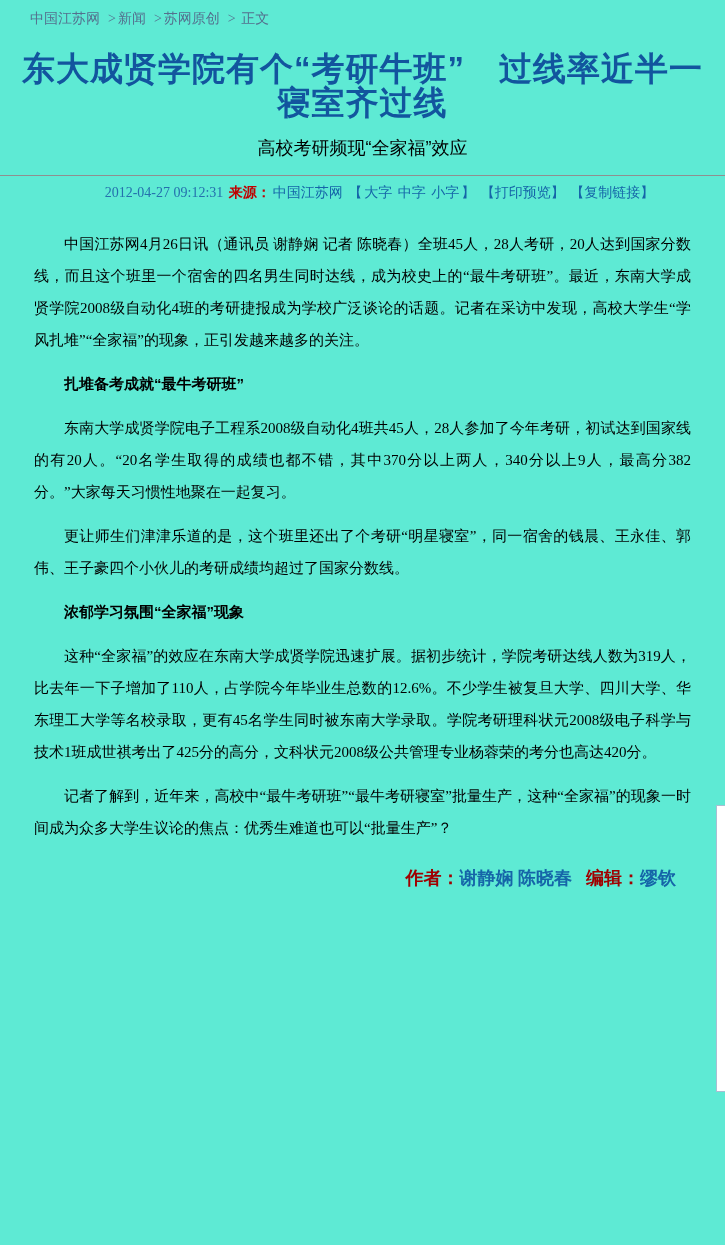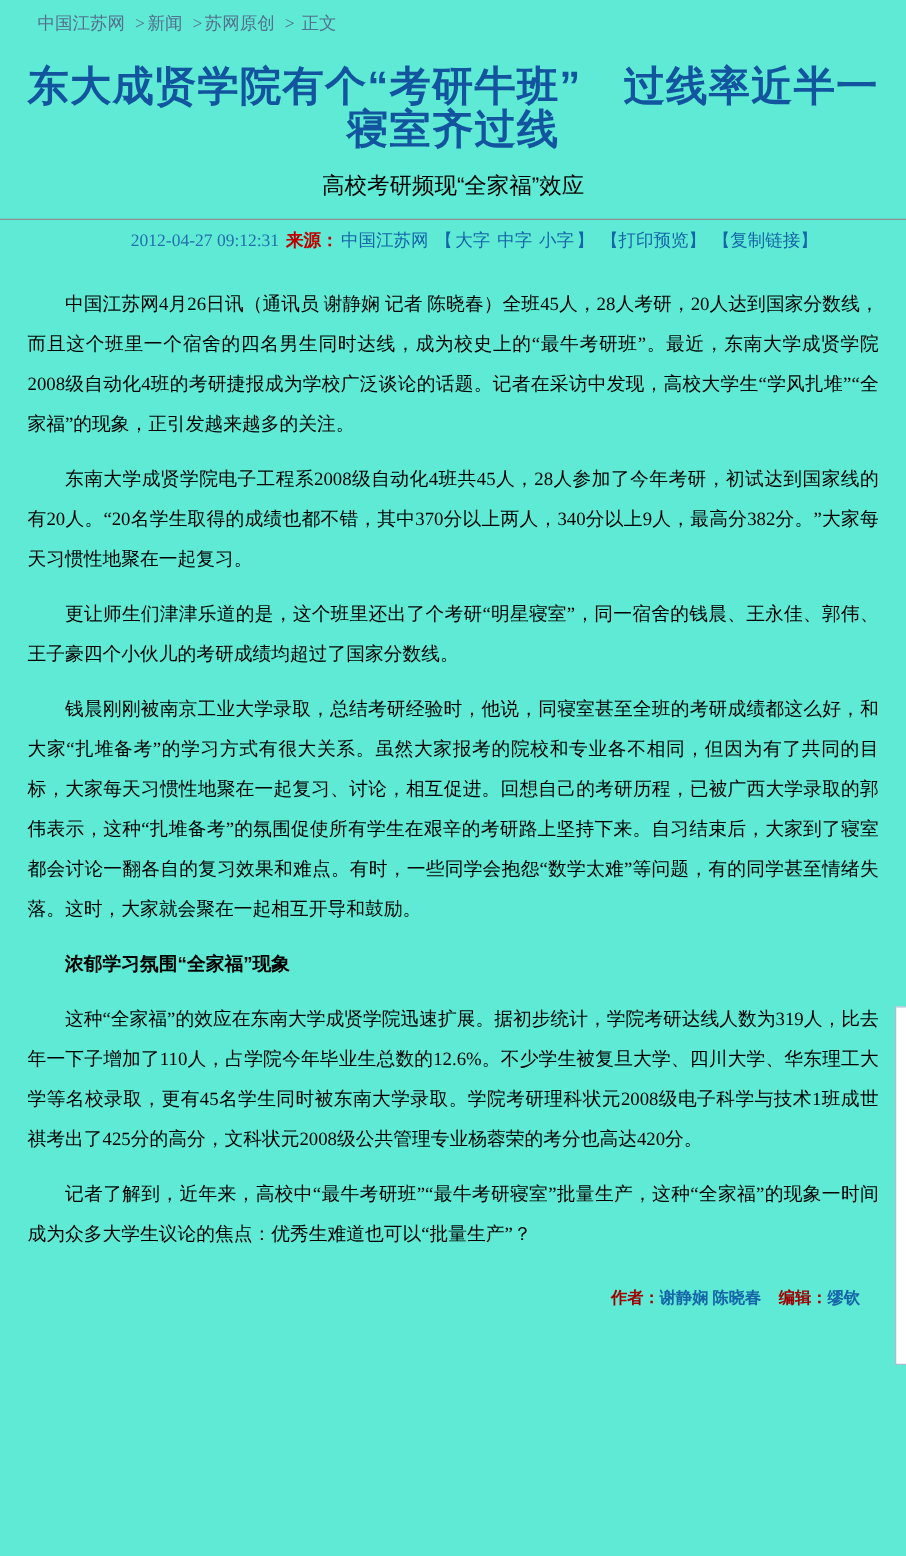--- a/index.html
+++ b/index.html
@@ -52,21 +52,21 @@
     font-family:"Liberation Serif", serif;
     white-space:nowrap;
   }
   .meta .datetime{color:#2470ad;margin-left:35px;}
   .meta .red{color:#c00000;font-weight:bold;}
   .meta .blue{color:#1565a8;}
   .meta .lk{color:#1565a8;cursor:pointer;}
   .meta span{margin:0 1px;}
   
   .article{
-    padding:26px 22px 0;
+    padding:26px 34px 0;
     font-size:15px;
     line-height:32px;
     color:#000000;
     font-family:"Liberation Serif", serif;
     text-align:justify;
   }
   .article p{
     margin:0 0 12px;
     text-indent:2em;
   }
@@ -77,21 +77,21 @@
     font-weight:bold;
     text-indent:2em;
     color:#000000;
     font-family:"Liberation Sans", sans-serif;
   }
   
   .byline{
     margin-top:18px;
     padding-right:15px;
     text-align:right;
-    font-size:13px;
+    font-size:18px;
     font-family:"Liberation Serif", serif;
     font-weight:bold;
   }
   .byline .red{color:#a00000;}
   .byline .blue{color:#1565a8;}
   .byline .gap{display:inline-block;width:14px;}
   
   .float-edge{
     position:absolute;
     left:716px;
@@ -119,23 +119,23 @@
   <div class="meta">
     <span class="datetime">2012-04-27 09:12:31</span>
     <span class="red">来源：</span><span class="lk">中国江苏网</span>
     <span class="blue">【</span><span class="lk">大字</span> <span class="lk">中字</span> <span class="lk">小字</span><span class="blue">】</span>
     <span class="lk">【打印预览】</span>
     <span class="lk">【复制链接】</span>
   </div>
 
   <div class="article">
     <p>中国江苏网4月26日讯（通讯员 谢静娴 记者 陈晓春）全班45人，28人考研，20人达到国家分数线，而且这个班里一个宿舍的四名男生同时达线，成为校史上的“最牛考研班”。最近，东南大学成贤学院2008级自动化4班的考研捷报成为学校广泛谈论的话题。记者在采访中发现，高校大学生“学风扎堆”“全家福”的现象，正引发越来越多的关注。</p>
+    <h3>扎堆备考成就“最牛考研班”</h3>
     <p>东南大学成贤学院电子工程系2008级自动化4班共45人，28人参加了今年考研，初试达到国家线的有20人。“20名学生取得的成绩也都不错，其中370分以上两人，340分以上9人，最高分382分。”大家每天习惯性地聚在一起复习。</p>
     <p>更让师生们津津乐道的是，这个班里还出了个考研“明星寝室”，同一宿舍的钱晨、王永佳、郭伟、王子豪四个小伙儿的考研成绩均超过了国家分数线。</p>
-    <p>钱晨刚刚被南京工业大学录取，总结考研经验时，他说，同寝室甚至全班的考研成绩都这么好，和大家“扎堆备考”的学习方式有很大关系。虽然大家报考的院校和专业各不相同，但因为有了共同的目标，大家每天习惯性地聚在一起复习、讨论，相互促进。回想自己的考研历程，已被广西大学录取的郭伟表示，这种“扎堆备考”的氛围促使所有学生在艰辛的考研路上坚持下来。自习结束后，大家到了寝室都会讨论一翻各自的复习效果和难点。有时，一些同学会抱怨“数学太难”等问题，有的同学甚至情绪失落。这时，大家就会聚在一起相互开导和鼓励。</p>
     <h3>浓郁学习氛围“全家福”现象</h3>
     <p>这种“全家福”的效应在东南大学成贤学院迅速扩展。据初步统计，学院考研达线人数为319人，比去年一下子增加了110人，占学院今年毕业生总数的12.6%。不少学生被复旦大学、四川大学、华东理工大学等名校录取，更有45名学生同时被东南大学录取。学院考研理科状元2008级电子科学与技术1班成世祺考出了425分的高分，文科状元2008级公共管理专业杨蓉荣的考分也高达420分。</p>
     <p>记者了解到，近年来，高校中“最牛考研班”“最牛考研寝室”批量生产，这种“全家福”的现象一时间成为众多大学生议论的焦点：优秀生难道也可以“批量生产”？</p>
 
     <div class="byline">
       <span class="red">作者：</span><span class="blue">谢静娴 陈晓春</span><span class="gap"></span><span class="red">编辑：</span><span class="blue">缪钦</span>
     </div>
   </div>
 
   <div class="float-edge"></div>

